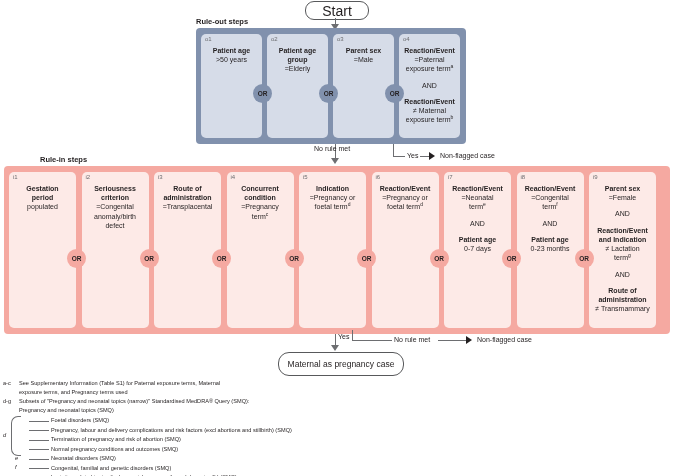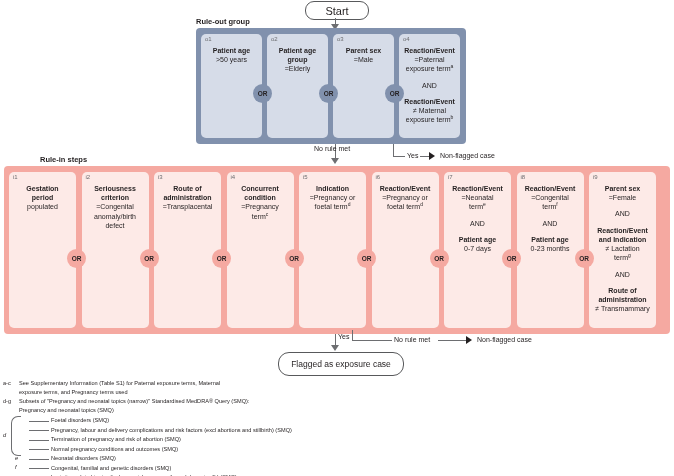--- a/index.html
+++ b/index.html
@@ -18,21 +18,21 @@
   
   .abs { position: absolute; }
 
   
   #start-node {
     left: 305px; top: 1px; width: 62px; height: 17px;
     border: 1px solid #58595b;
     border-radius: 9px;
     background: #ffffff;
     display: flex; align-items: center; justify-content: center;
-    font-size: 11px;
+    font-size: 14px;
     color: #231f20;
   }
 
   
   .vline { position: absolute; background: #6d6e71; width: 1px; }
   .hline { position: absolute; background: #6d6e71; height: 1px; }
   .arrowdown {
     position: absolute;
     width: 0; height: 0;
     border-left: 4.5px solid transparent;
@@ -179,21 +179,21 @@
 <body>
 
 <div class="canvas">
 
   <div class="abs" id="start-node">
     <span>Start</span>
   </div>
   <div class="vline" style="left:335px; top:18px; height:8px;"></div>
   <div class="arrowdown" style="left:331px; top:24px;"></div>
 
-  <div class="section-header" style="left:196px; top:17px;">Rule-out group</div>
+  <div class="section-header" style="left:196px; top:17px;">Rule-out steps</div>
   <div class="section-header" style="left:4px; top:155px;margin-left:36px;">Rule-in steps</div>
 
   <div class="panel" id="ruleout-panel"></div>
   <div id="ruleout-boxes">
       <div class="step-box out" style="left: 201px; width: 61px;">
         <span class="step-id">o1</span>
         <div class="step-body">
           <span class="b">Patient age</span>
           <span class="n">&gt;50 years</span>
         </div>
@@ -361,21 +361,21 @@
   <div class="conn-label" style="left:338px; top:333px;">Yes</div>
 
   <div class="vline" style="left:352px; top:330px; height:10px;"></div>
   <div class="hline" style="left:352px; top:340px; width:40px;"></div>
   <div class="conn-label" style="left:394px; top:336px;">No rule met</div>
   <div class="hline" style="left:438px; top:340px; width:30px;"></div>
   <div class="arrowright" style="left:466px; top:336px;"></div>
   <div class="conn-label" style="left:477px; top:336px;">Non-flagged case</div>
 
   <div class="abs" id="flagged-node">
-    <span>Flagged as exposure case</span>
+    <span>Maternal as pregnancy case</span>
   </div>
 
   <div id="footnotes">
     <div class="fn-row">
       <span class="fn-key">a-c</span>
       <span class="fn-text">See Supplementary Information (Table S1) for Paternal exposure terms, Maternal</span>
     </div>
     <div class="fn-indent">exposure terms, and Pregnancy terms used</div>
     <div class="fn-row">
       <span class="fn-key">d-g</span>

